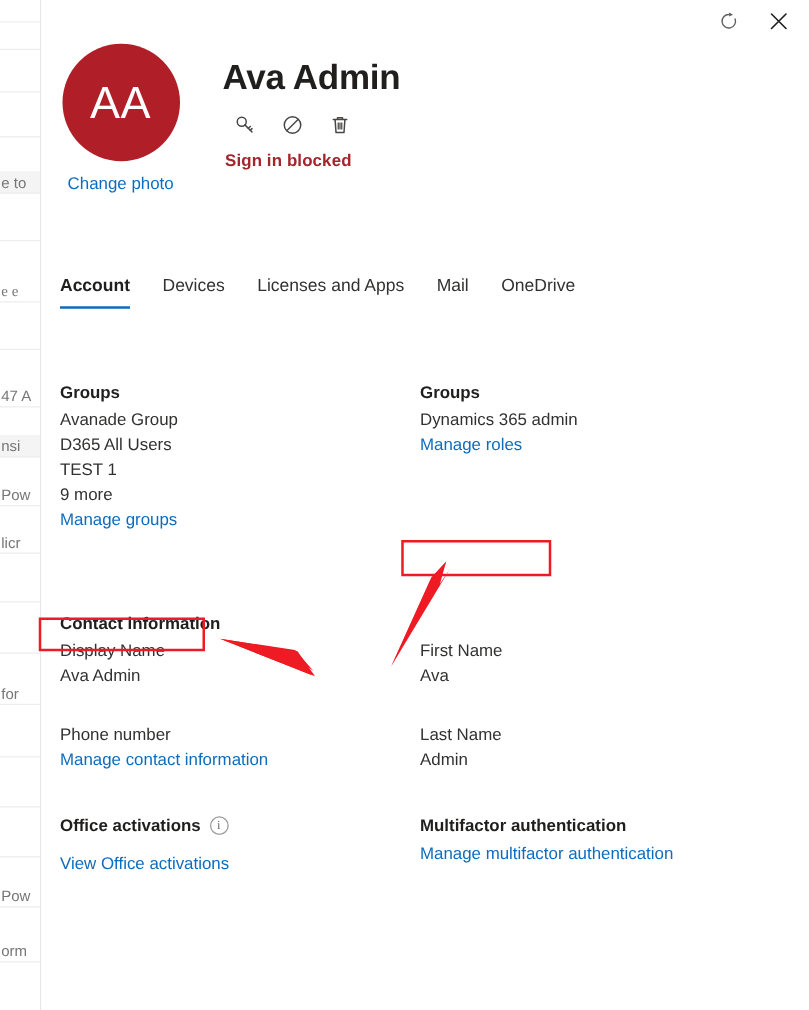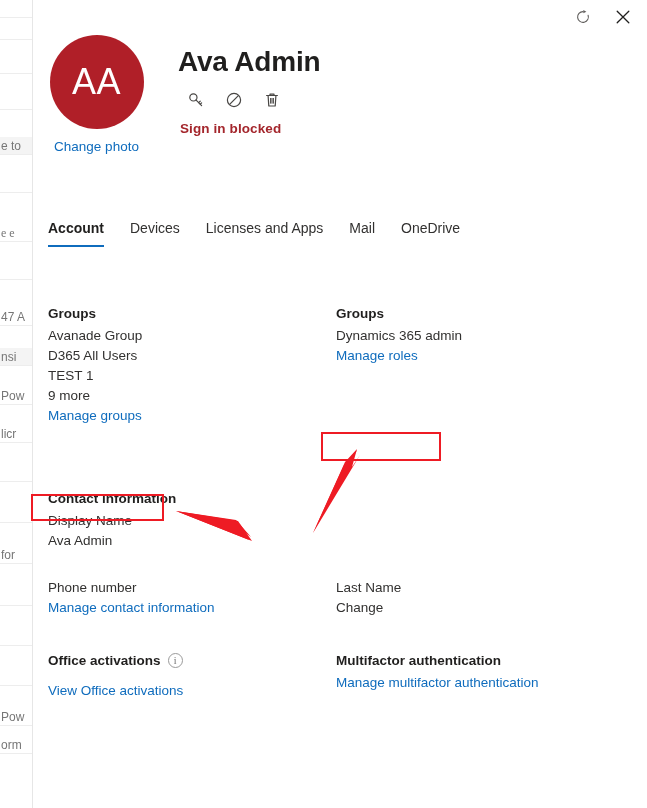--- a/index.html
+++ b/index.html
@@ -255,21 +255,21 @@
     <div class="bg-row shaded" style="top: 348px;">nsi</div>
     <div class="bg-row" style="top: 387px;">Pow</div>
     <div class="bg-row" style="top: 425px;">licr</div>
     <div class="bg-row" style="top: 464px; padding-left: 40px;">ics</div>
     <div class="bg-row" style="top: 505px;"></div>
     <div class="bg-row" style="top: 546px;">for</div>
     <div class="bg-row" style="top: 588px;"></div>
     <div class="bg-row" style="top: 628px;"></div>
     <div class="bg-row" style="top: 668px;"></div>
     <div class="bg-row" style="top: 708px;">Pow</div>
-    <div class="bg-row" style="top: 736px;">orm</div>
+    <div class="bg-row" style="top: 752px;">orm</div>
     <div class="bg-row" style="top: 792px;"></div>
   </div>
 
 <div id="panel">
 
   <div id="panel-commands">
     <button class="cmd-btn" title="Refresh">
       <svg width="16" height="16" viewBox="0 0 16 16" fill="none" aria-hidden="true">
         <path d="M8 2.6a5.4 5.4 0 1 0 5.1 3.6" stroke="#605e5c" stroke-width="1.1" fill="none" stroke-linecap="round"></path>
         <path d="M8.3 0.9 L8.3 4.2 L11.4 2.8 Z" fill="#605e5c"></path>
@@ -354,32 +354,36 @@
     <div style="height:42px"></div>
 
     <div>
       <div class="field-label">Contact information</div>
 
       <div class="grid-2">
         <div>
           <div class="field-value">Display Name</div>
           <div class="field-value">Ava Admin</div>
         </div>
+        <div>
+          <div class="field-value">First Name</div>
+          <div class="field-value">Ava</div>
+        </div>
       </div>
 
       <div style="height:27px"></div>
 
       <div class="grid-2">
         <div>
           <div class="field-value">Phone number</div>
           <a class="link">Manage contact information</a>
         </div>
         <div>
           <div class="field-value">Last Name</div>
-          <div class="field-value">Change</div>
+          <div class="field-value">Admin</div>
         </div>
       </div>
     </div>
 
     <div style="height:32px"></div>
 
     <div class="grid-2">
       <div>
         <div class="label-with-info">
           <span class="field-label" style="margin-bottom:0">Office activations</span>

